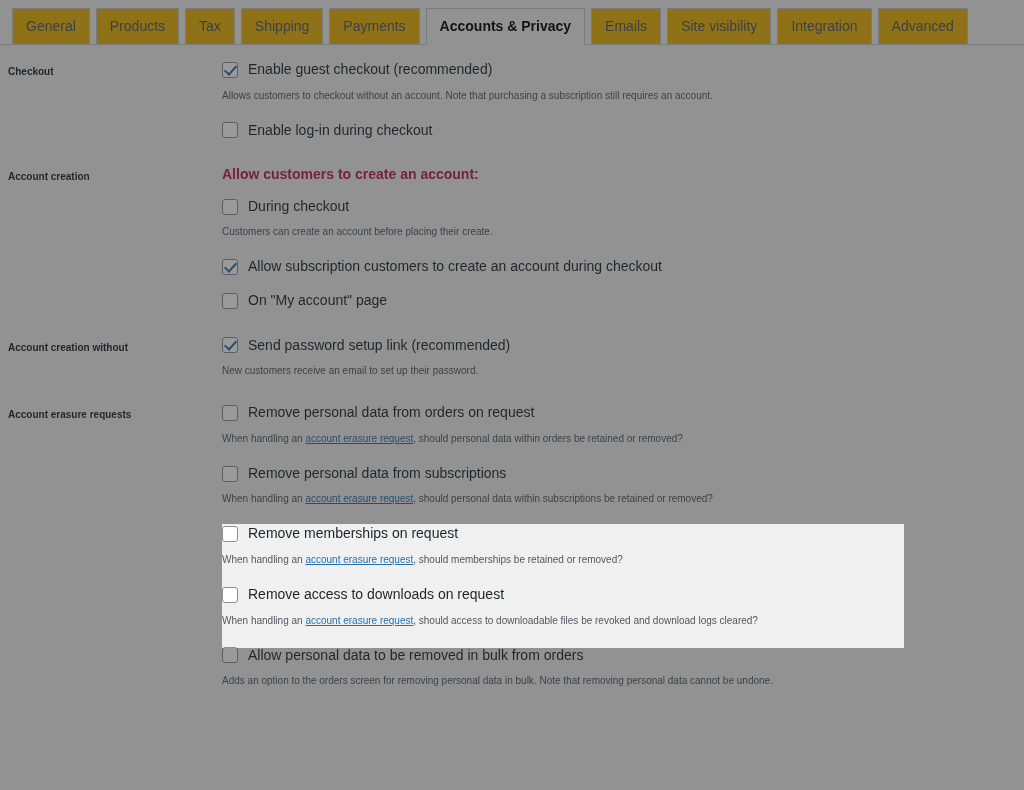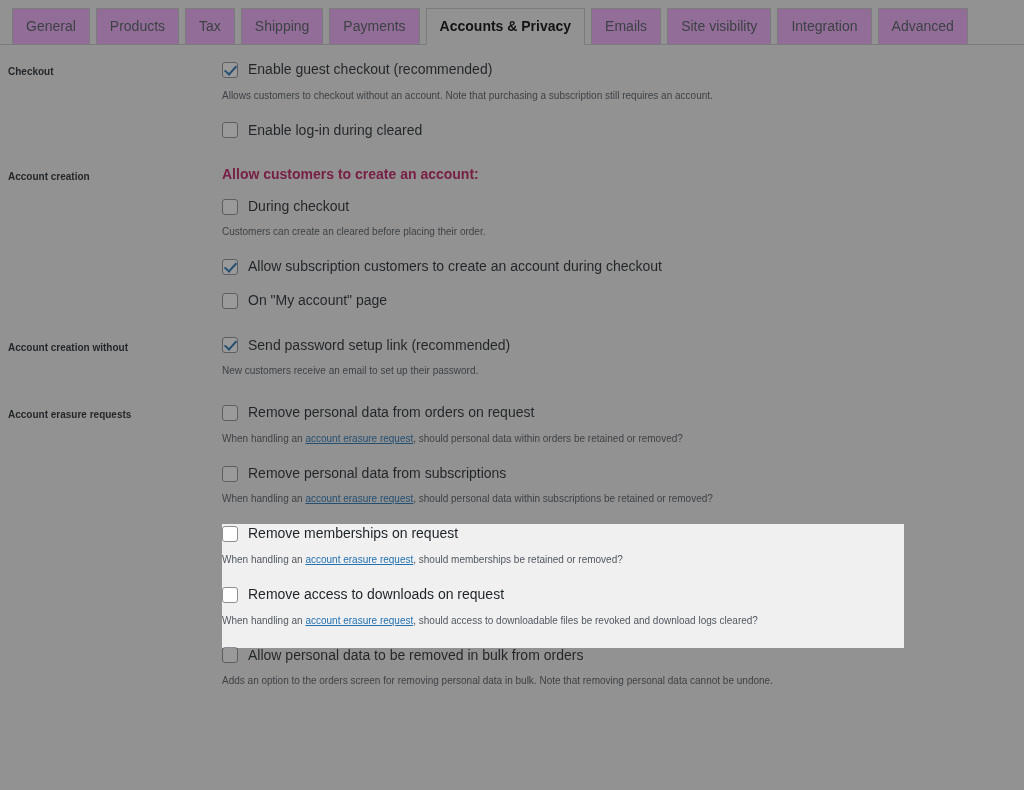--- a/index.html
+++ b/index.html
@@ -35,21 +35,21 @@
   .tabs {
     display: flex;
     align-items: flex-end;
     height: 100%;
     gap: 6px;
   }
   .tab {
     display: block;
     padding: 7px 13px 8px 13px;
     margin-bottom: -1px;
-    background: #f0abfc;
+    background: #eab308;
     border: 1px solid #c3c4c7;
     border-bottom: 1px solid #c3c4c7;
     color: #50575e;
     font-size: 14px;
     line-height: 1.45;
     text-decoration: none;
     box-sizing: border-box;
     white-space: nowrap;
   }
   .tab.active {
@@ -179,34 +179,34 @@
       <div class="th">Checkout</div>
       <div class="td">
         <div class="checkline">
           <span class="checkbox checked"></span>
           <span class="cb-label">Enable guest checkout (recommended)</span>
         </div>
         <p class="desc">Allows customers to checkout without an account. Note that purchasing a subscription still requires an account.</p>
         <div class="gap"></div>
         <div class="checkline">
           <span class="checkbox"></span>
-          <span class="cb-label">Enable log-in during cleared</span>
+          <span class="cb-label">Enable log-in during checkout</span>
         </div>
       </div>
     </div>
 
     <div class="section">
       <div class="th">Account creation</div>
       <div class="td">
         <p class="legend">Allow customers to create an account:</p>
         <div class="checkline">
           <span class="checkbox"></span>
           <span class="cb-label">During checkout</span>
         </div>
-        <p class="desc">Customers can create an cleared before placing their order.</p>
+        <p class="desc">Customers can create an account before placing their create.</p>
         <div class="gap"></div>
         <div class="checkline">
           <span class="checkbox checked"></span>
           <span class="cb-label">Allow subscription customers to create an account during checkout</span>
         </div>
         <div class="gap-sm"></div>
         <div class="checkline">
           <span class="checkbox"></span>
           <span class="cb-label">On "My account" page</span>
         </div>

